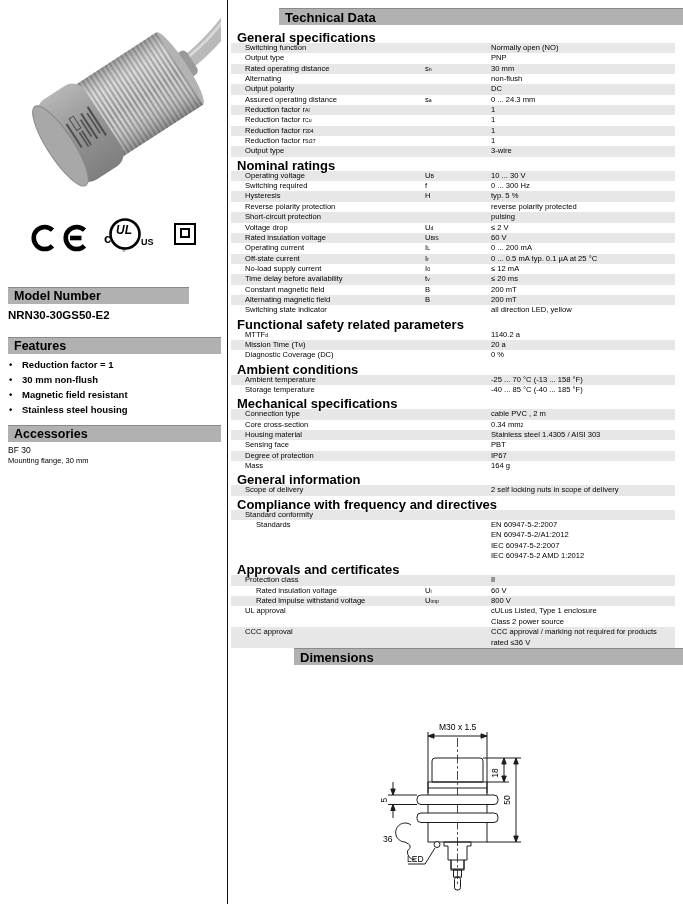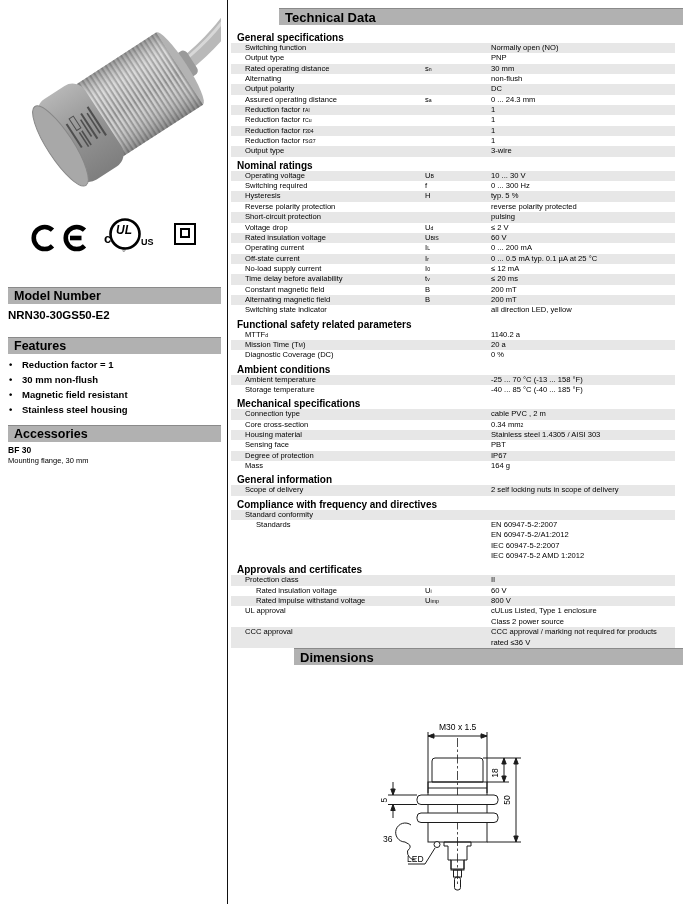--- a/index.html
+++ b/index.html
@@ -20,37 +20,37 @@
 
   
   .leftcol { position:absolute; left:8px; top:8px; width:213px; height:890px; }
   .photo   { position:absolute; left:0; top:0; width:213px; height:192px; }
   .logos   { position:absolute; left:0; top:206px; width:213px; height:44px; }
   .logo-ce     { position:absolute; left:20px;  top:10px; }
   .logo-cul    { position:absolute; left:88px;  top:1px; }
   .logo-square { position:absolute; left:166px; top:9px; width:22px; height:22px;
                  border:2px solid #000; box-sizing:border-box; }
   .logo-square-inner { width:10px; height:10px; border:2px solid #000; margin:3px auto; box-sizing:border-box; }
-  .model-bar { position:absolute; left:0; top:279px; width:213px; }
+  .model-bar { position:absolute; left:0; top:279px; width:181px; }
   .model-num { position:absolute; left:0; top:301px; font-size:11.5px; font-weight:bold; }
   .feat-bar  { position:absolute; left:0; top:329px; width:213px; }
   .features  { position:absolute; left:0; top:349px; width:213px; list-style:none; margin:0; padding:0; }
   .features li { position:relative; padding-left:14px; height:15px; line-height:15px;
                  font-size:9.5px; font-weight:bold; }
   .features li:before { content:"\2022"; position:absolute; left:1px; top:0; font-size:9.5px; }
   .acc-bar  { position:absolute; left:0; top:417px; width:213px; }
-  .acc-name { position:absolute; left:0; top:437px; font-size:8.5px; font-weight:bold;text-align:right; }
+  .acc-name { position:absolute; left:0; top:437px; font-size:8.5px; font-weight:normal;text-align:right; }
   .acc-desc { position:absolute; left:0; top:448px; font-size:7.5px; }
 
   
   .rightcol { position:absolute; left:227px; top:0; width:456px; height:904px;
               border-left:1px solid #111; box-sizing:border-box; }
   .td-bar   { position:absolute; left:3px; top:8px; width:444px; }
   .spec-table { position:absolute; left:3px; top:29px; width:444px; }
-  .sec-head { font-weight:bold; font-size:10px; line-height:11px; margin-top:3px; padding-left:6px; }
+  .sec-head { font-weight:bold; font-size:13px; line-height:11px; margin-top:3px; padding-left:6px; }
   .row { display:flex; font-size:7.6px; line-height:10.35px;gap:36px; }
   .row.shaded { background:#e7e7e7; }
   .cell-label { width:158px; padding-left:14px; box-sizing:border-box; flex:none; }
   .row.ind1 .cell-label { padding-left:25px; }
   .cell-sym { width:30px; flex:none; }
   .cell-val { flex:1; }
   sub { font-size:68%; vertical-align:-18%; line-height:0; }
   sup { font-size:68%; vertical-align:30%; line-height:0; }
   .dims-bar { position:absolute; left:18px; top:648px; width:444px; }
   .dims-fig { position:absolute; left:0; top:668px; }

